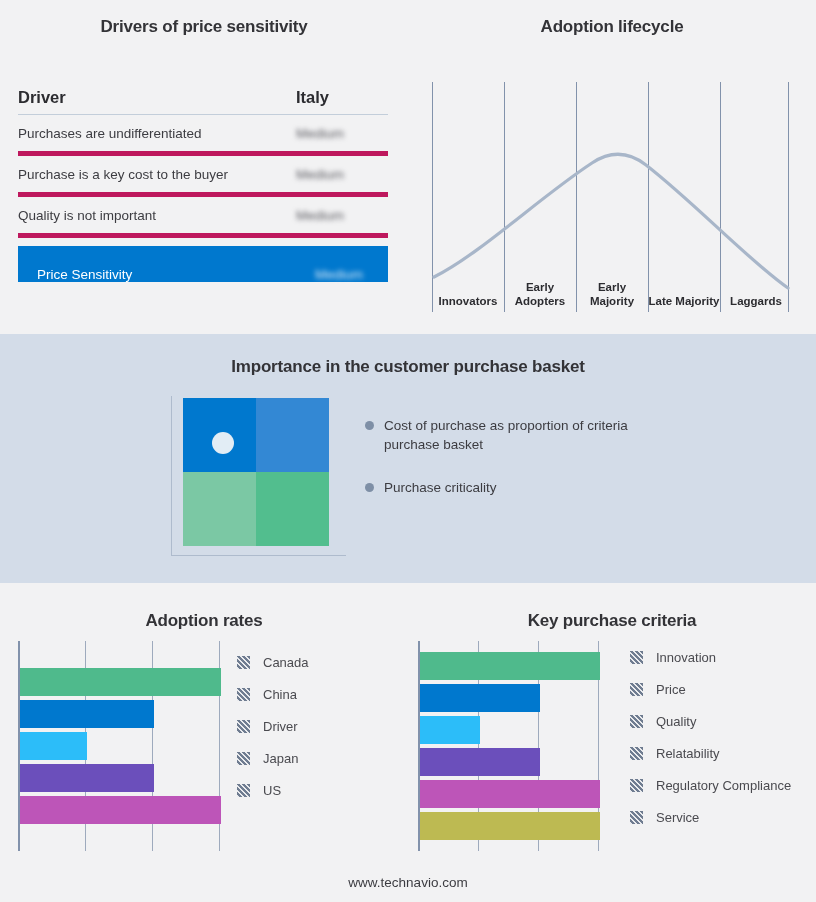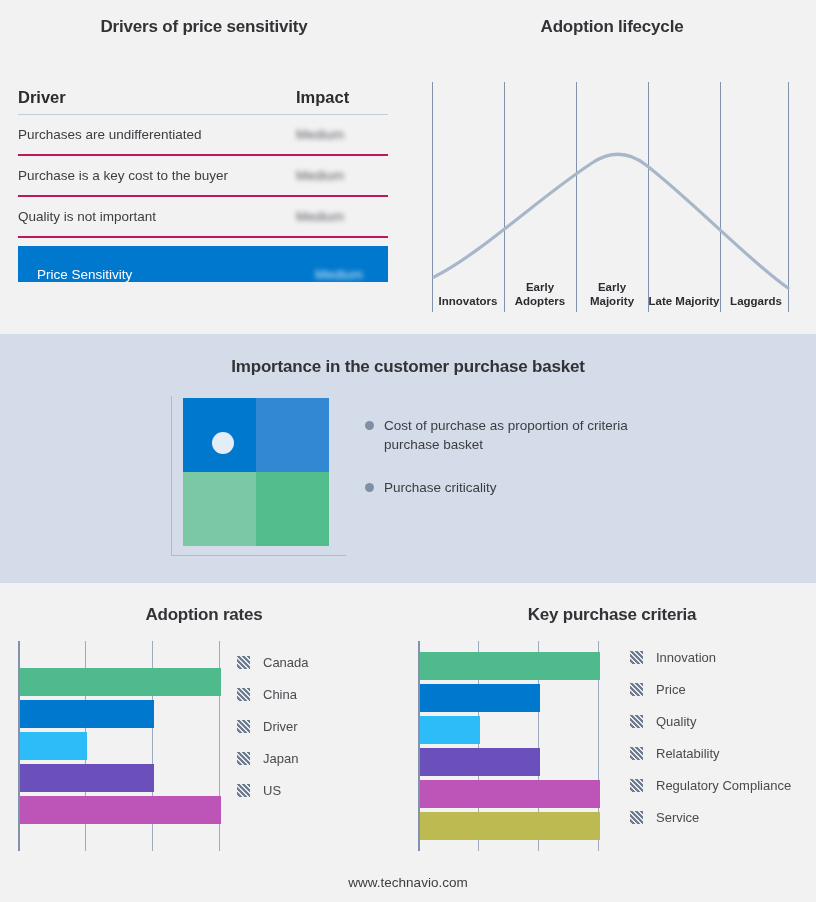--- a/index.html
+++ b/index.html
@@ -59,21 +59,21 @@
     width: 92px;
     text-align: left;
     font-size: 16.5px;
     font-weight: bold;
     color: #2C2C30;
   }
   .dt-row {
     display: flex;
     align-items: center;
     height: 41px;
-    border-bottom: 2px solid #be185d;
+    border-bottom: 5px solid #be185d;
   }
   .dt-row .c-driver {
     flex: 1;
     font-size: 13.5px;
     color: #3C3C41;
   }
   .dt-row .c-impact {
     width: 92px;
     font-size: 13.5px;
     color: #5A5A60;
@@ -212,21 +212,21 @@
   #bottom-band {
     position: absolute;
     left: 0; top: 583px;
     width: 816px; height: 319px;
     background: #F2F2F3;
   }
 
   .barchart-panel { position: absolute; top: 0; height: 319px; }
   #adoption-panel { left: 0; width: 408px; }
   #criteria-panel { left: 408px; width: 408px; }
-  .barchart-panel .panel-title { margin-top: 22px; }
+  .barchart-panel .panel-title { margin-top: 28px; }
 
   .bc-plot {
     position: absolute;
     top: 58px;
     height: 210px;
   }
   .bc-axis {
     position: absolute;
     left: 0; top: 0;
     width: 2px; height: 100%;
@@ -290,21 +290,21 @@
 <body>
 
 <div id="top-band">
 
   <div id="drivers-panel">
     <div class="panel-title">Drivers of price sensitivity</div>
 
     <div class="drivers-table">
       <div class="dt-head">
         <div class="c-driver">Driver</div>
-        <div class="c-impact">Impact</div>
+        <div class="c-impact">Italy</div>
       </div>
 
       <div class="dt-row">
         <div class="c-driver">Purchases are undifferentiated</div>
         <div class="c-impact">Medium</div>
       </div>
       <div class="dt-row">
         <div class="c-driver">Purchase is a key cost to the buyer</div>
         <div class="c-impact">Medium</div>
       </div>

